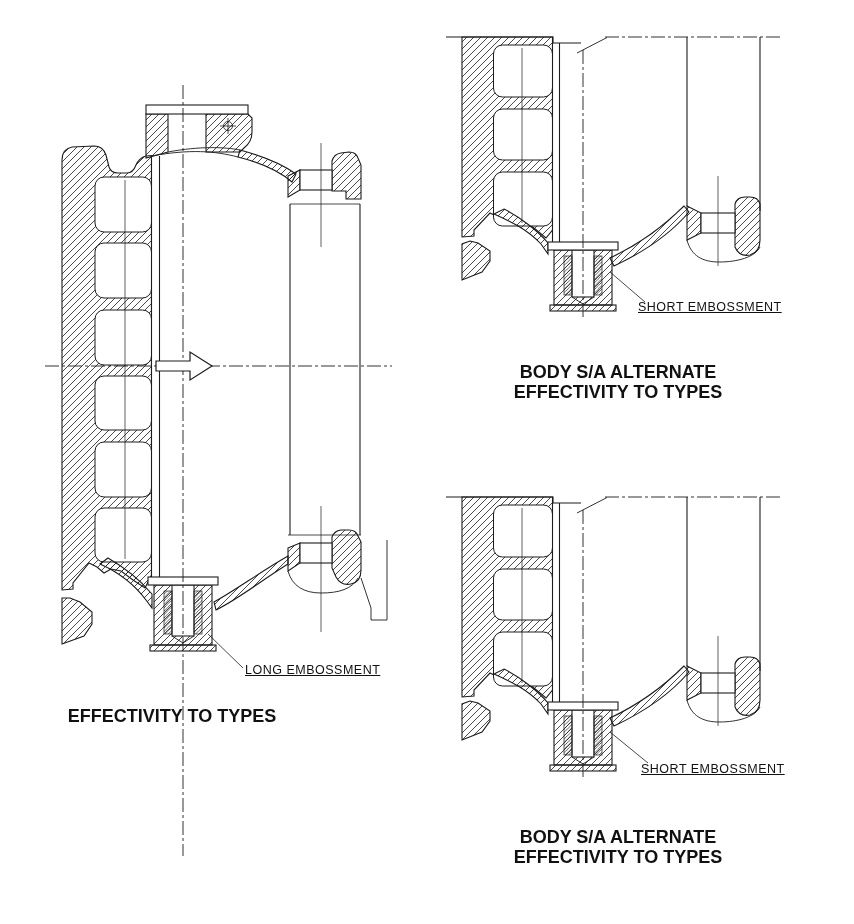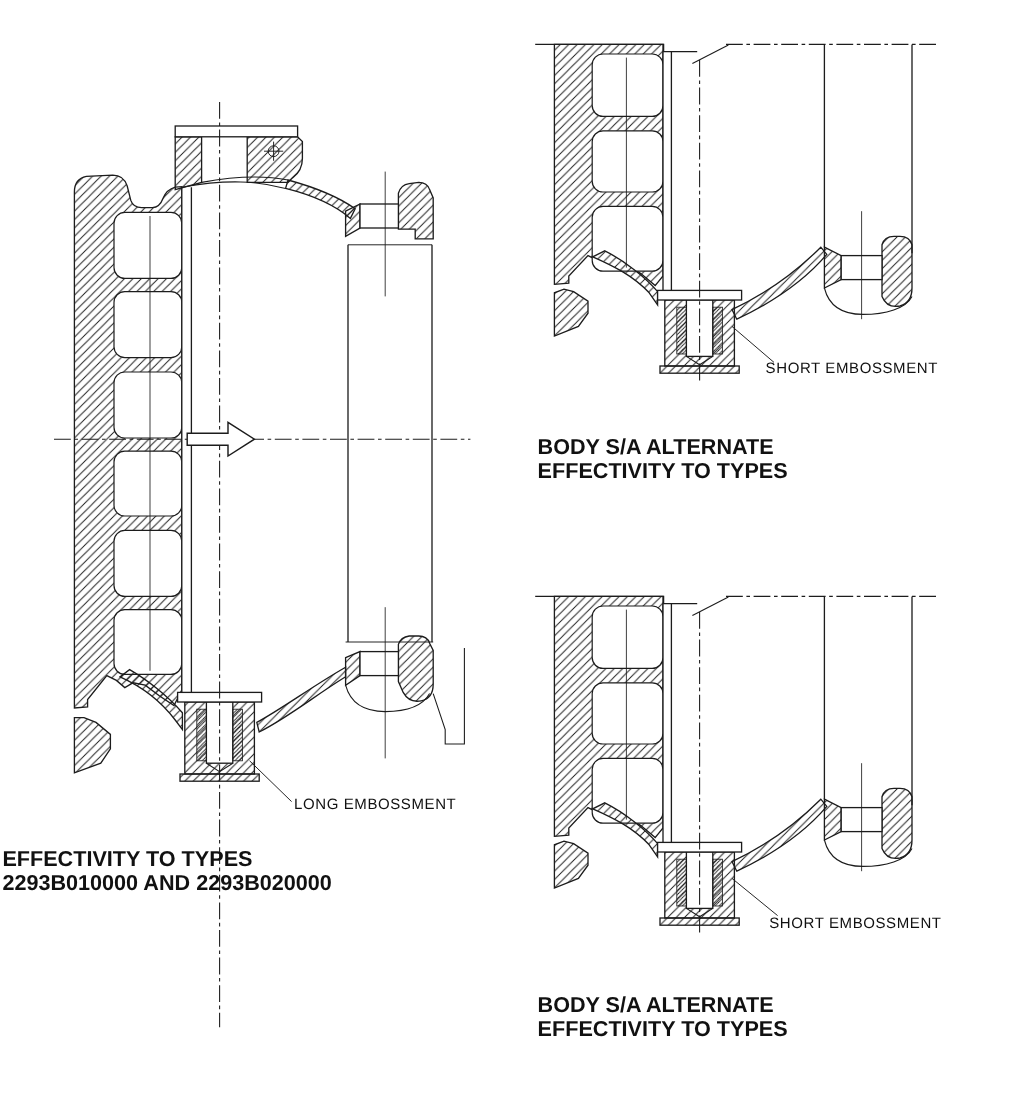--- a/index.html
+++ b/index.html
@@ -1,22 +1,22 @@
 <!DOCTYPE html>
 <html><head>
 <meta charset="utf-8">
 <style>
   html,body{margin:0;padding:0;background:#fff;}
   #page{position:relative;width:854px;height:924px;background:#fff;overflow:hidden;
         font-family:"Liberation Sans", sans-serif;color:#111;}
   #drawing-svg{position:absolute;left:0;top:0;}
-  .caption{position:absolute;font-weight:bold;font-size:18px;
+  .caption{position:absolute;text-align:center;font-weight:bold;font-size:18px;
            line-height:20px;color:#111;white-space:nowrap;}
   .part-label{position:absolute;font-size:12.5px;letter-spacing:0.5px;color:#111;
-              white-space:nowrap;}
+              white-space:nowrap;text-decoration:underline;}
 </style>
 </head>
 <body>
 
 <div id="page">
 
 <svg id="drawing-svg" width="854" height="924" viewBox="0 0 854 924">
   <defs>
     <pattern id="h" patternUnits="userSpaceOnUse" width="7" height="7">
       <path d="M-1,8 L8,-1 M-1,1 L1,-1 M6,8 L8,6" stroke="#1c1c1c" stroke-width="0.8" fill="none"></path>
@@ -154,21 +154,20 @@
   <use href="#right-body" y="460"></use>
   <path d="M610,732 L648,763" stroke="#1c1c1c" stroke-width="0.8" fill="none"></path>
 </svg>
 
 <div class="part-label" style="left:245px;top:663px;">LONG EMBOSSMENT</div>
 <div class="part-label" style="left:638px;top:300px;">SHORT EMBOSSMENT</div>
 <div class="part-label" style="left:641px;top:762px;">SHORT EMBOSSMENT</div>
 
 <div class="caption" style="left:2px;top:706px;width:340px;">
   <div>EFFECTIVITY TO TYPES</div>
-  <div>2293B010000 AND 2293B020000</div>
 </div>
 
 <div class="caption" style="left:448px;top:362px;width:340px;">
   <div>BODY S/A ALTERNATE</div>
   <div>EFFECTIVITY TO TYPES</div>
 </div>
 
 <div class="caption" style="left:448px;top:827px;width:340px;">
   <div>BODY S/A ALTERNATE</div>
   <div>EFFECTIVITY TO TYPES</div>

